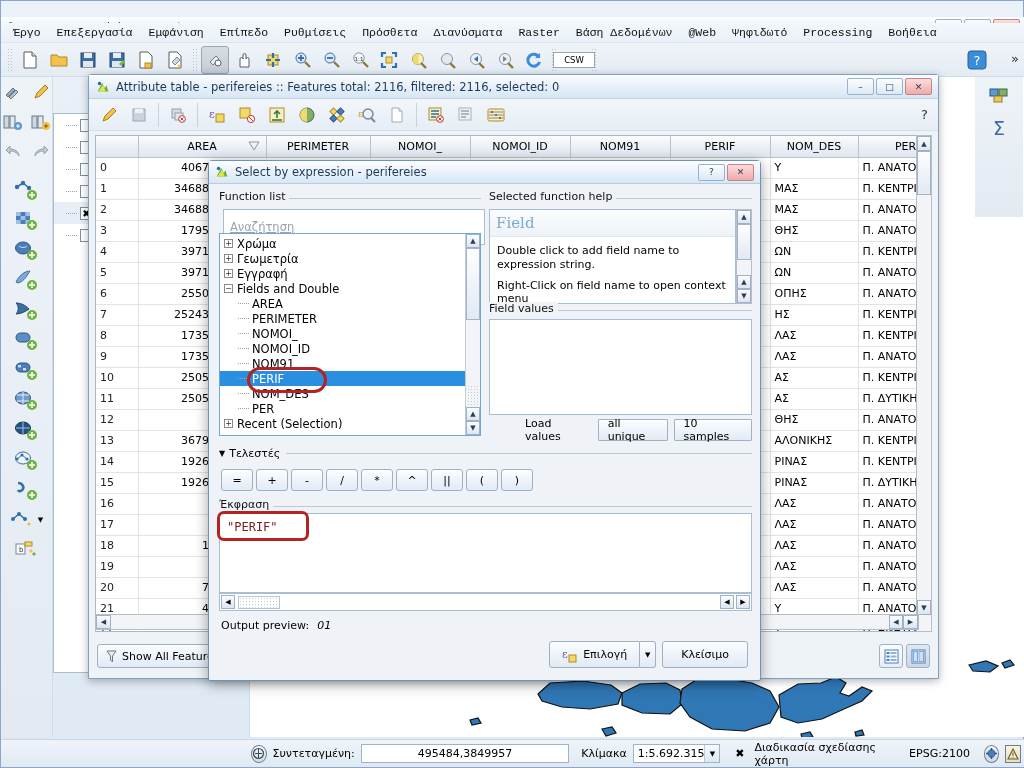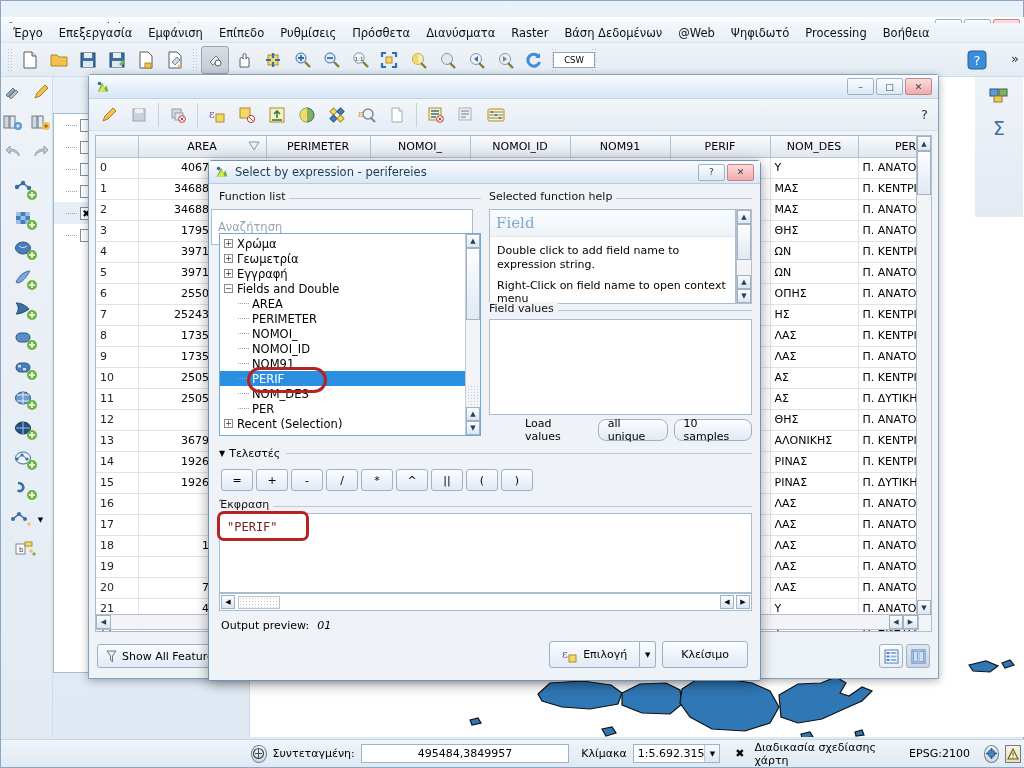--- a/index.html
+++ b/index.html
@@ -35,20 +35,21 @@
     font-size:9px; color:#2a3f56; cursor:default;
   }
   .wbtn.close { background:linear-gradient(#fcdcdc,#f0a9a9); border-color:#c08585; }
 
   
   .menubar {
     position:absolute; left:0; top:22px; width:1024px; height:20px;
     display:flex; align-items:center; padding-left:4px;
     background:linear-gradient(#f3f7fb,#e9f0f8);
     border-bottom:1px solid #dae5f0;
+    font-family:Liberation Mono, monospace;
   }
   .menubar .mi { padding:2px 8px; font-size:11.5px; color:#111; cursor:default; white-space:nowrap; }
 
   
   .toolbar1 {
     position:absolute; left:0; top:42px; width:1024px; height:34px;
     background:linear-gradient(#f0f4f9,#e4ebf3);
     border-bottom:1px solid #cfdce9;
     display:flex; align-items:center; gap:1px; padding-left:4px;
   }
@@ -182,21 +183,21 @@
   .plusbox { width:9px; height:9px; border:1px solid #8a8a8a; background:#fff; margin-right:4px;
              display:flex; align-items:center; justify-content:center; font-size:8px; line-height:7px; color:#333; flex:none;}
   .dashlead { width:11px; border-top:1px dotted #9aa5b0; margin-right:3px; flex:none; height:1px; }
   .helpbox { border:1px solid #a9bdd2; background:#fff; position:relative; overflow:hidden; }
   .helpbox .h1 { font-family:"DejaVu Serif","Liberation Serif",serif; font-size:15px; color:#7fa8cd;
                  background:linear-gradient(#fafcfe,#eef3f8); padding:4px 6px; border-bottom:1px solid #dde5ee;}
   .helpbox p { margin:7px 7px; font-size:11px; line-height:1.25; }
   .opbtn { width:32px; height:22px; border:1px solid #9fb1c4; border-radius:3px;
            background:linear-gradient(#fcfdff,#e2eaf4); display:flex; align-items:center; justify-content:center;
            font-size:11px; }
-  .valbtn { height:22px; border:1px solid #9fb1c4; border-radius:8px;
+  .valbtn { height:22px; border:1px solid #9fb1c4; border-radius:1px;
             background:linear-gradient(#fcfdff,#e2eaf4); display:flex; align-items:center;
             justify-content:center; font-size:11px; padding:0 9px; }
   .flatbtn { height:22px; display:flex; align-items:center; justify-content:center;
              font-size:11px; padding:0 6px; }
   .exprinput { border:1px solid #a9bdd2; background:#fff; position:relative;
                font-family:"DejaVu Sans Mono","Liberation Mono",monospace; font-size:12px; color:#7a2020;
                padding:6px 7px; }
   .searchinput { border:1px solid #a9bdd2; background:#fff; font-size:11.5px; color:#9aa4ae;
                  display:flex; align-items:center; padding:0 6px; }
   .redring { position:absolute; border:3px solid #b42222; border-radius:16px; pointer-events:none; }
@@ -637,20 +638,21 @@
 
   <div class="attrwin">
     <div class="wtitle">
       <span style="margin-left:4px;">
         <svg width="14" height="14" viewBox="0 0 16 16">
             <path d="M2 13 L7 3 L10 9 L12 6 L14 13 Z" fill="#6fae3e"></path>
             <path d="M3 13 L8 5 L11 13 Z" fill="#d9e84a"></path>
             <circle cx="4" cy="4" r="2" fill="#2a6ab0"></circle>
           </svg>
       </span>
+      <span class="t">Attribute table - perifereies :: Features total: 2116, filtered: 2116, selected: 0</span>
       <div class="winbtns">
         <div class="wbtn">–</div>
         <div class="wbtn">□</div>
         <div class="wbtn close">✕</div>
       </div>
     </div>
 
     <div class="attrtb">
       <div class="tbtn">
         <svg width="18" height="18" viewBox="0 0 18 18">
@@ -1084,21 +1086,21 @@
       <div class="winbtns">
         <div class="wbtn">?</div>
         <div class="wbtn close">✕</div>
       </div>
     </div>
 
     <div class="gbox" style="left:10px; top:30px; width:262px;">
       <div class="line"></div>
       <div class="lbl">Function list</div>
     </div>
-    <div class="searchinput" style="position:absolute; left:2px; top:48px; width:262px; height:36px;">Αναζήτηση</div>
+    <div class="searchinput" style="position:absolute; left:14px; top:48px; width:262px; height:36px;text-decoration:underline;">Αναζήτηση</div>
 
     <div class="listbox" style="position:absolute; left:10px; top:72px; width:262px; height:203px;">
       <div id="tree-body" style="padding-top:2px;">
           <div class="treeitem" style="padding-left: 4px;">
             <span class="plusbox">+</span>
             <span>Χρώμα</span>
           </div>
           <div class="treeitem" style="padding-left: 4px;">
             <span class="plusbox">+</span>
             <span>Γεωμετρία</span>

